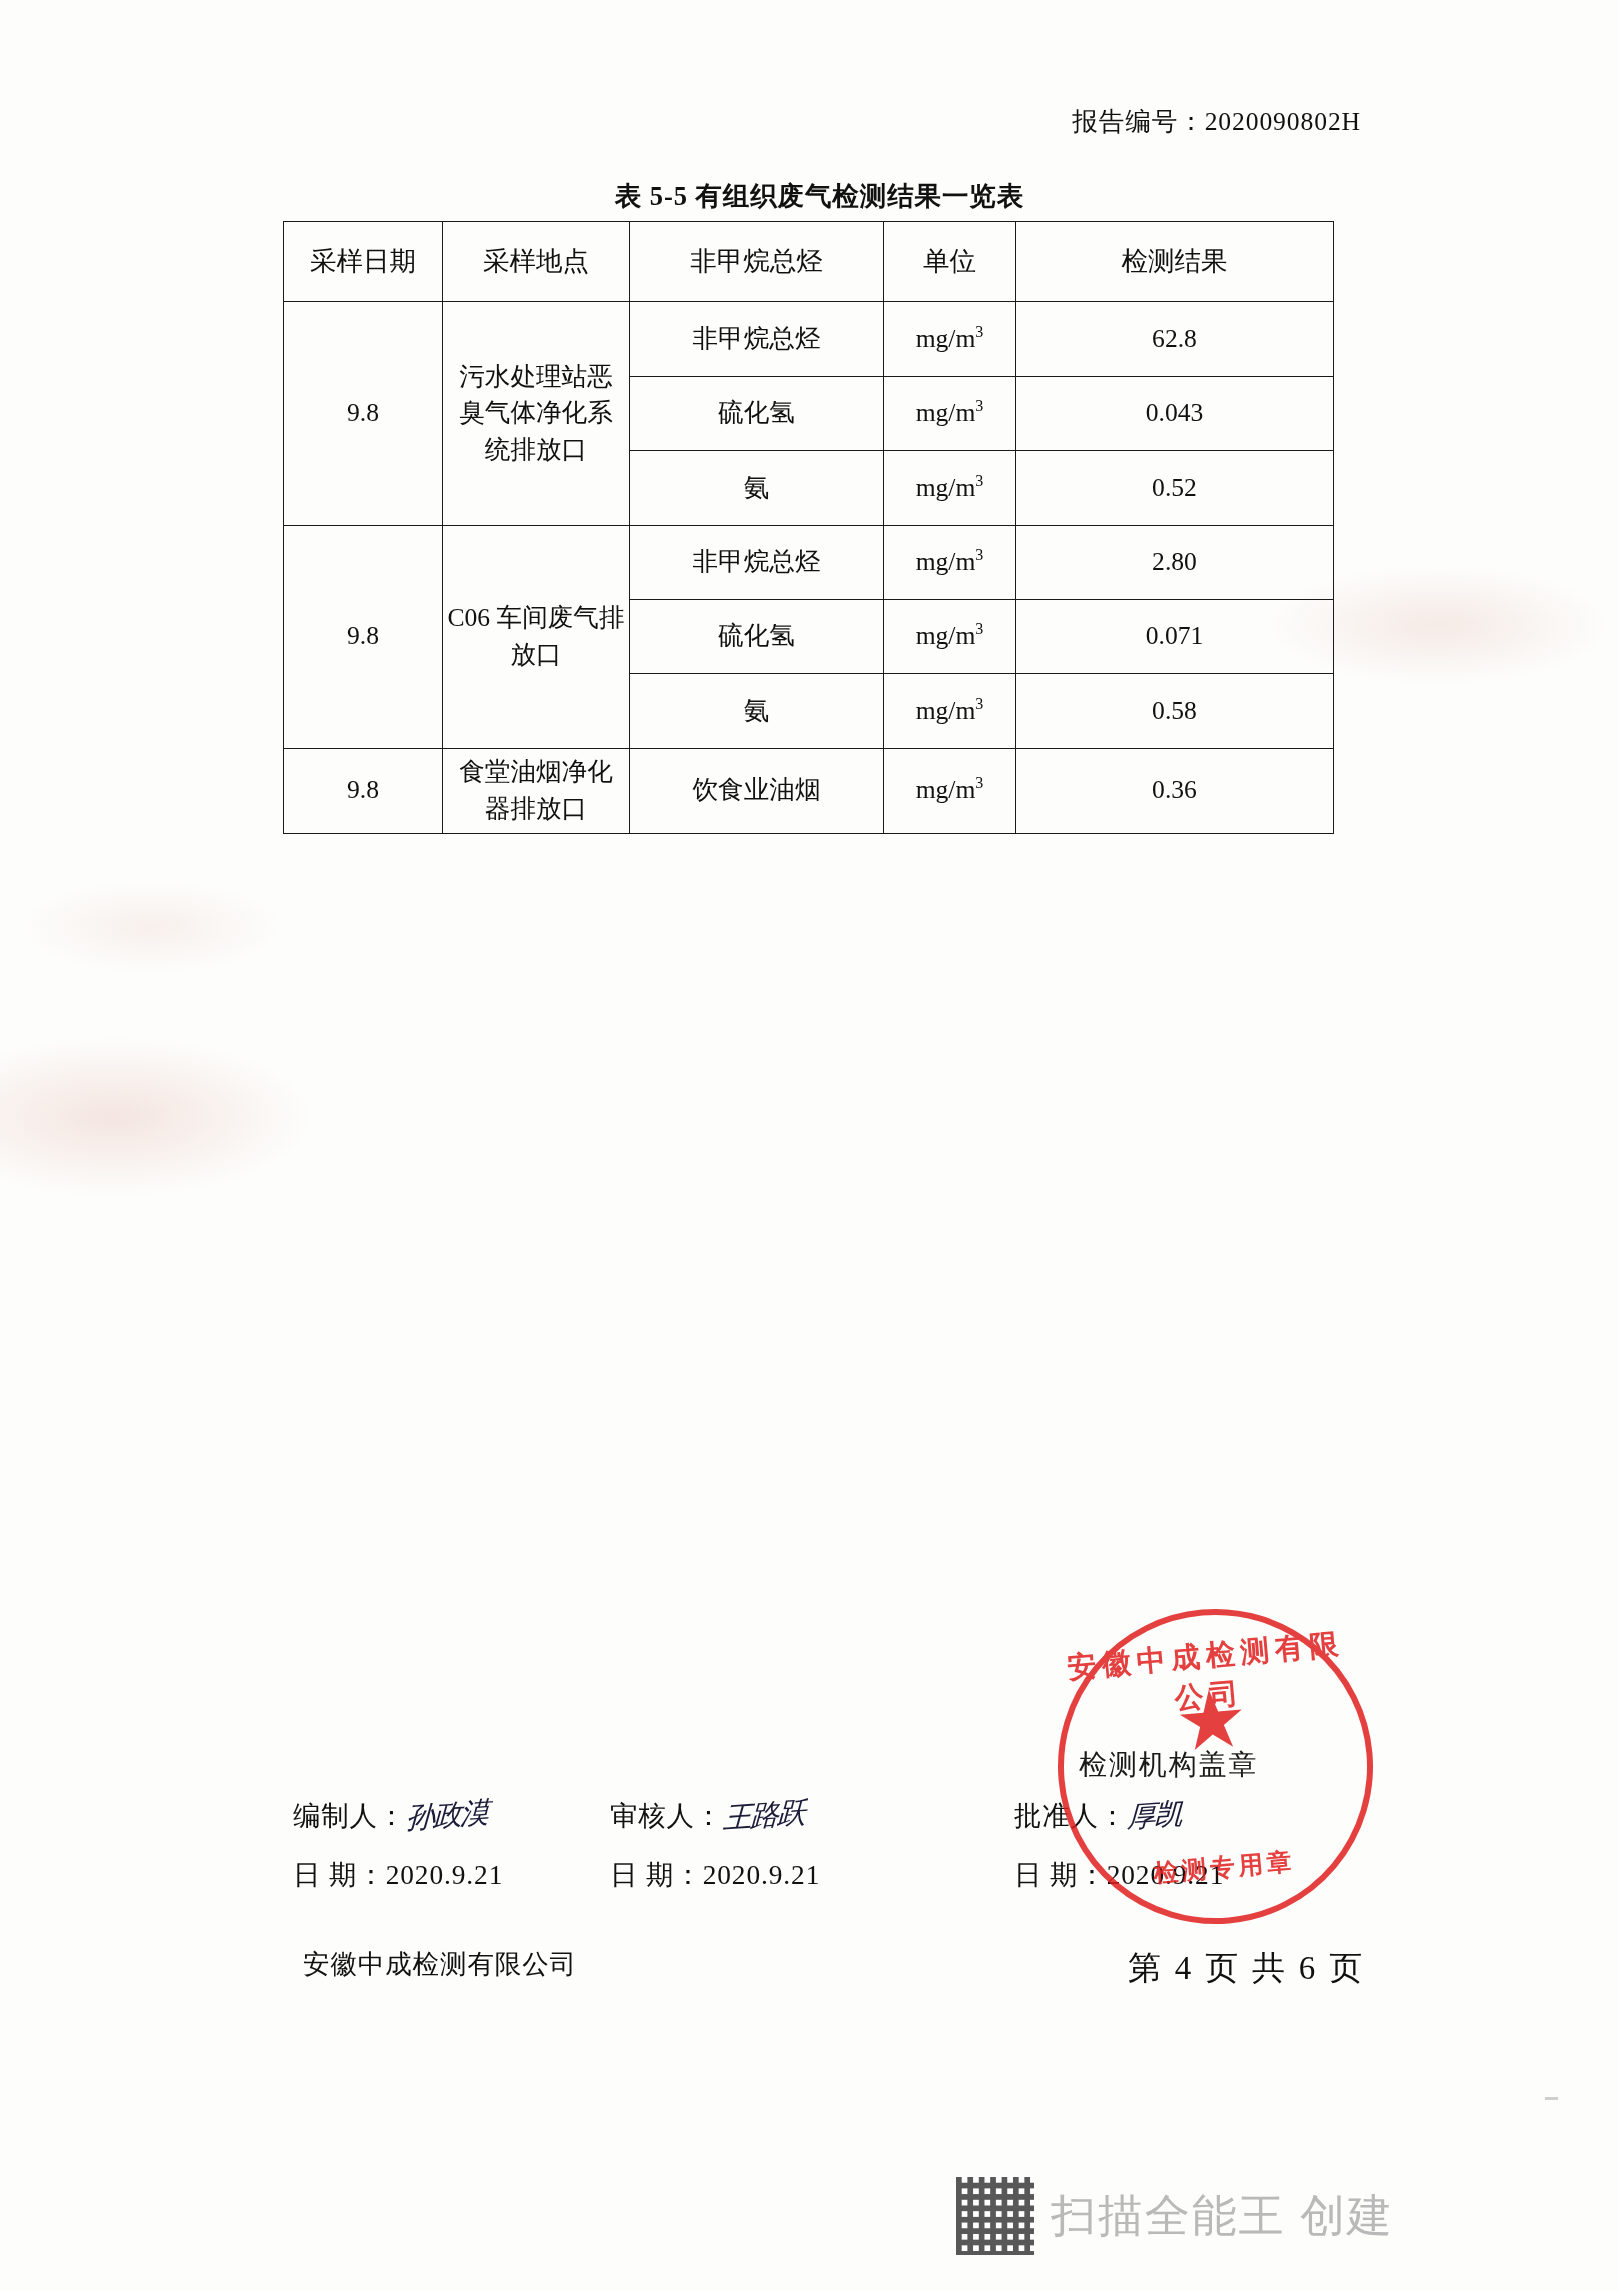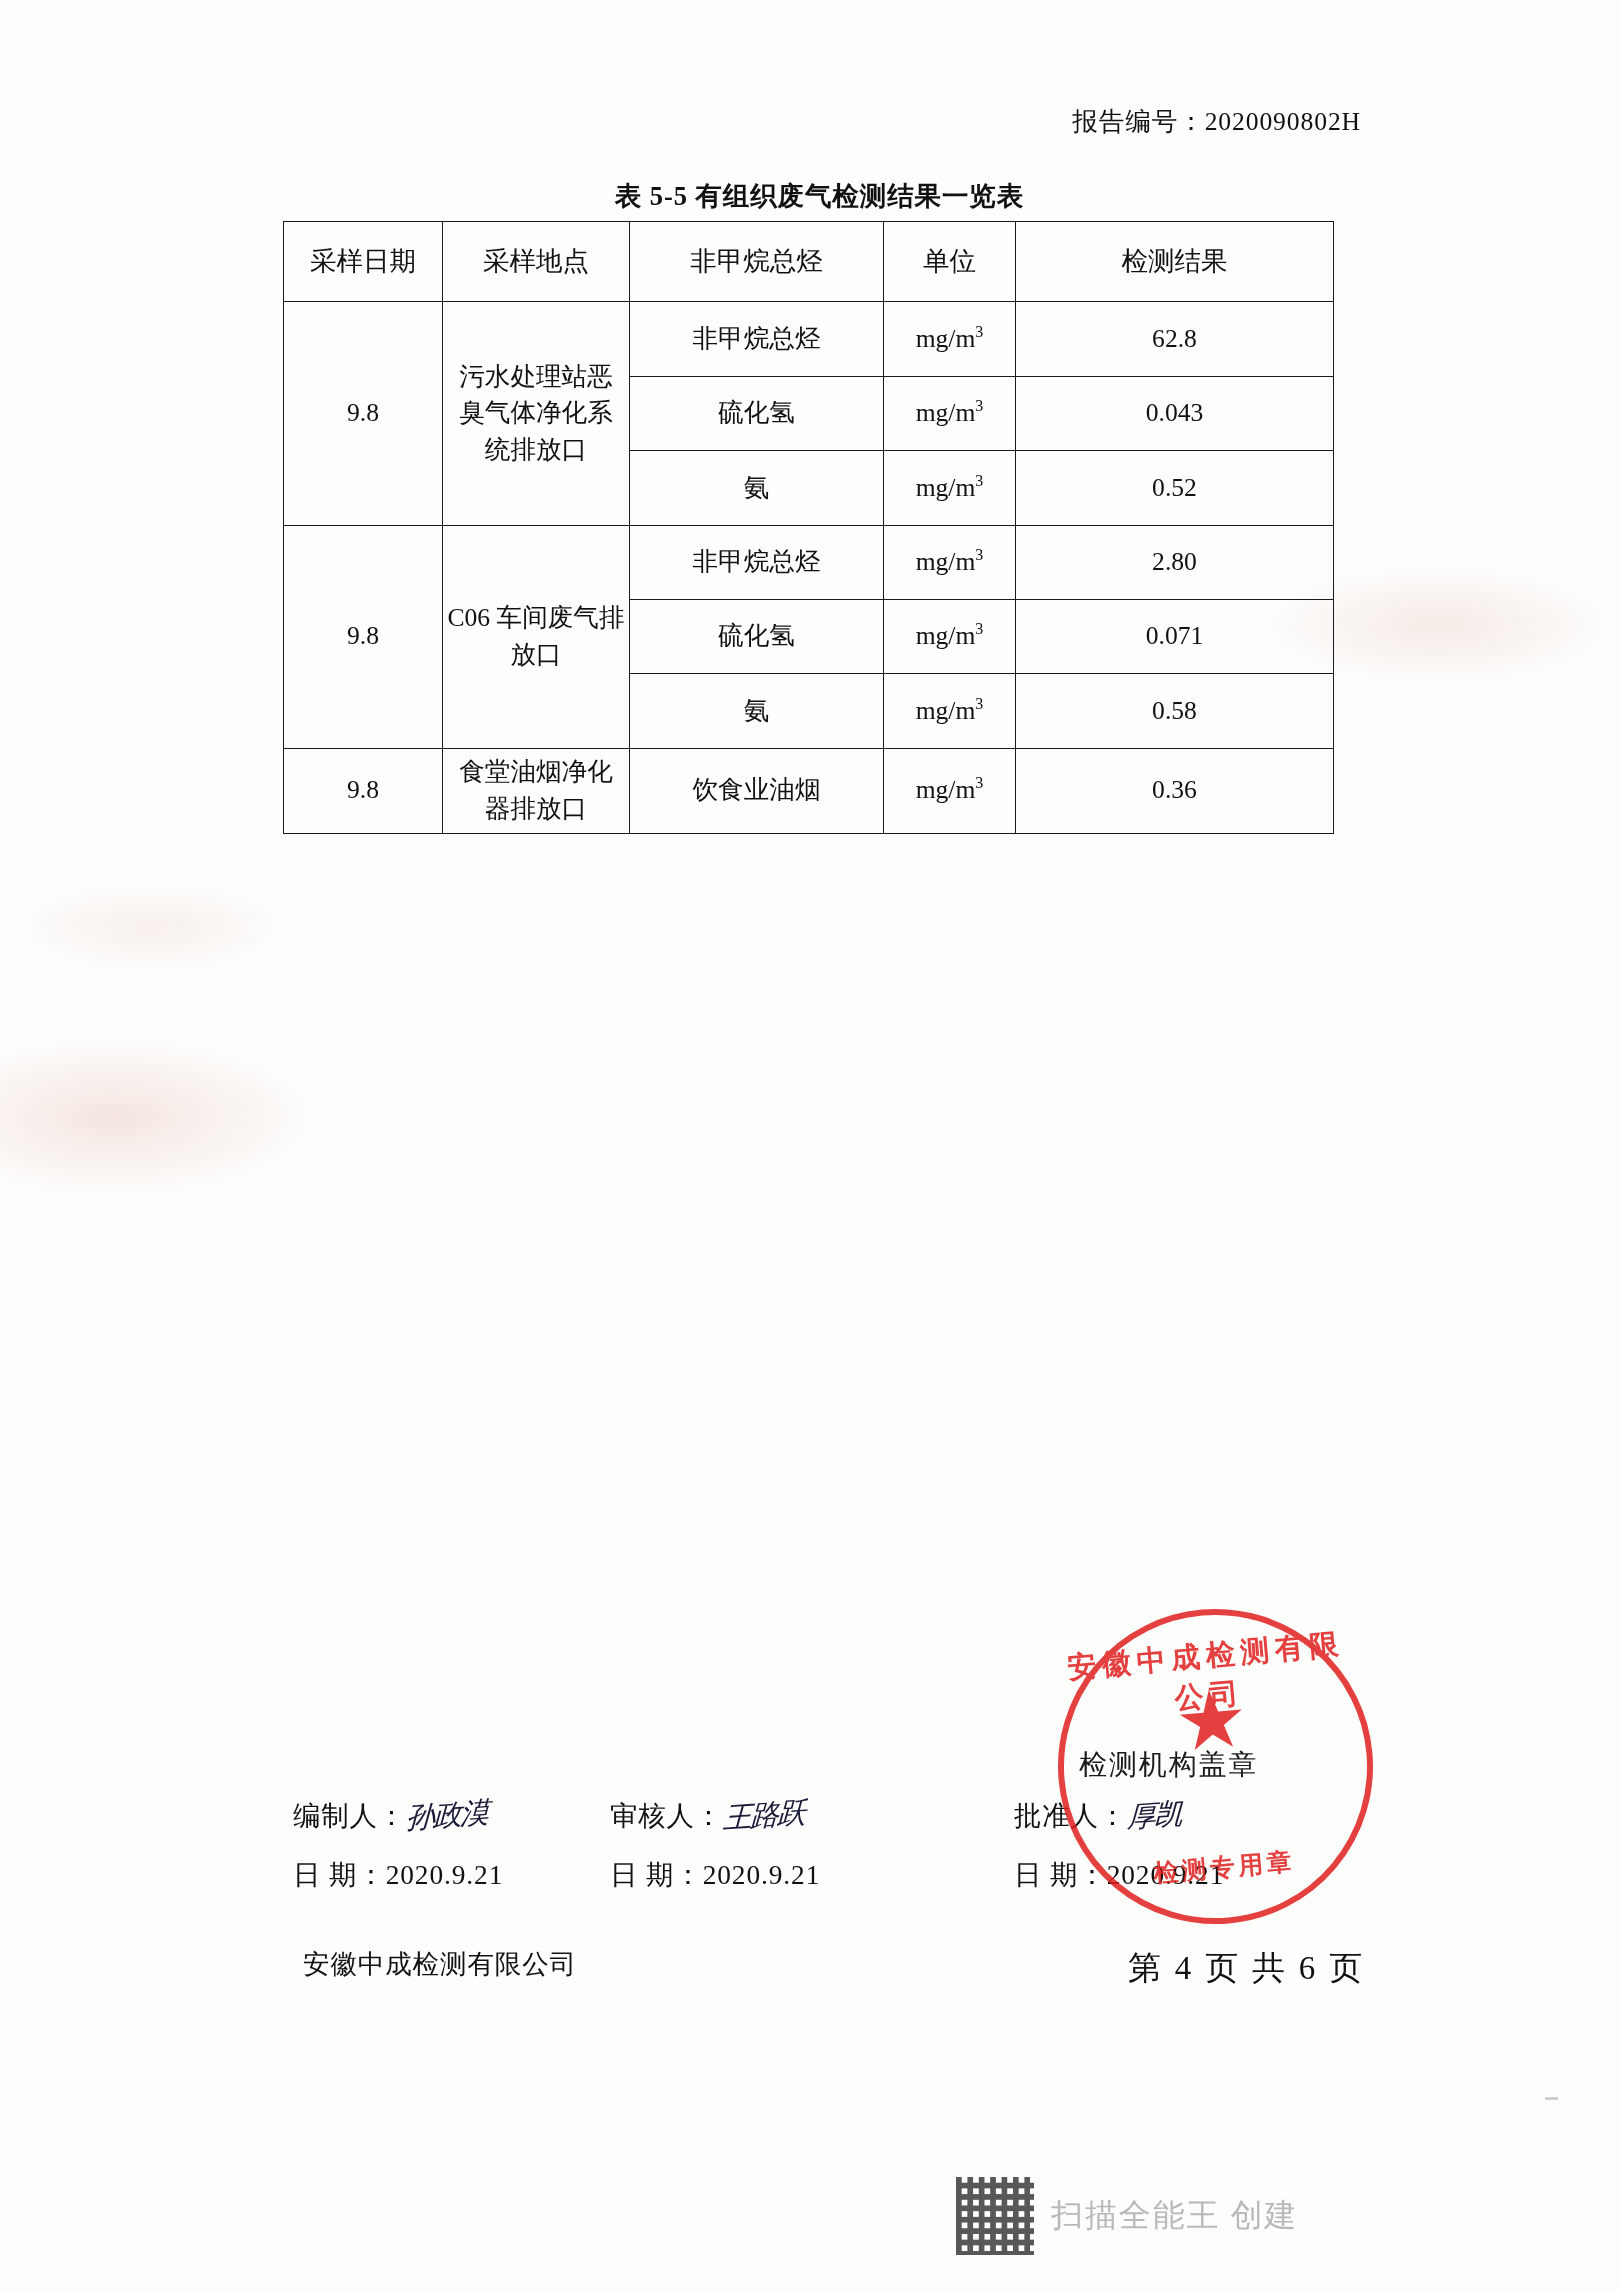--- a/index.html
+++ b/index.html
@@ -195,23 +195,23 @@
     width: 78px;
     height: 78px;
     background-color: #fff;
     background-image:
       repeating-linear-gradient(90deg, #222 0 5.7px, transparent 5.7px 11.4px),
       repeating-linear-gradient(0deg, #222 0 5.7px, transparent 5.7px 11.4px);
     background-size: 11.4px 11.4px, 11.4px 11.4px;
     opacity: 0.75;
   }
   .wm-text {
-    font-size: 32px;
+    font-size: 45px;
     color: #b9b9b9;
-    font-family: Liberation Serif, serif;
+    font-family: Liberation Sans, sans-serif;
     letter-spacing: 1.9px;
     white-space: nowrap;
   }
   .dot-tr {
     position: absolute;
     top: 2097px;
     right: 61px;
     width: 13.2px; height: 2.8px;
     background: #cfcfcf;
   }

